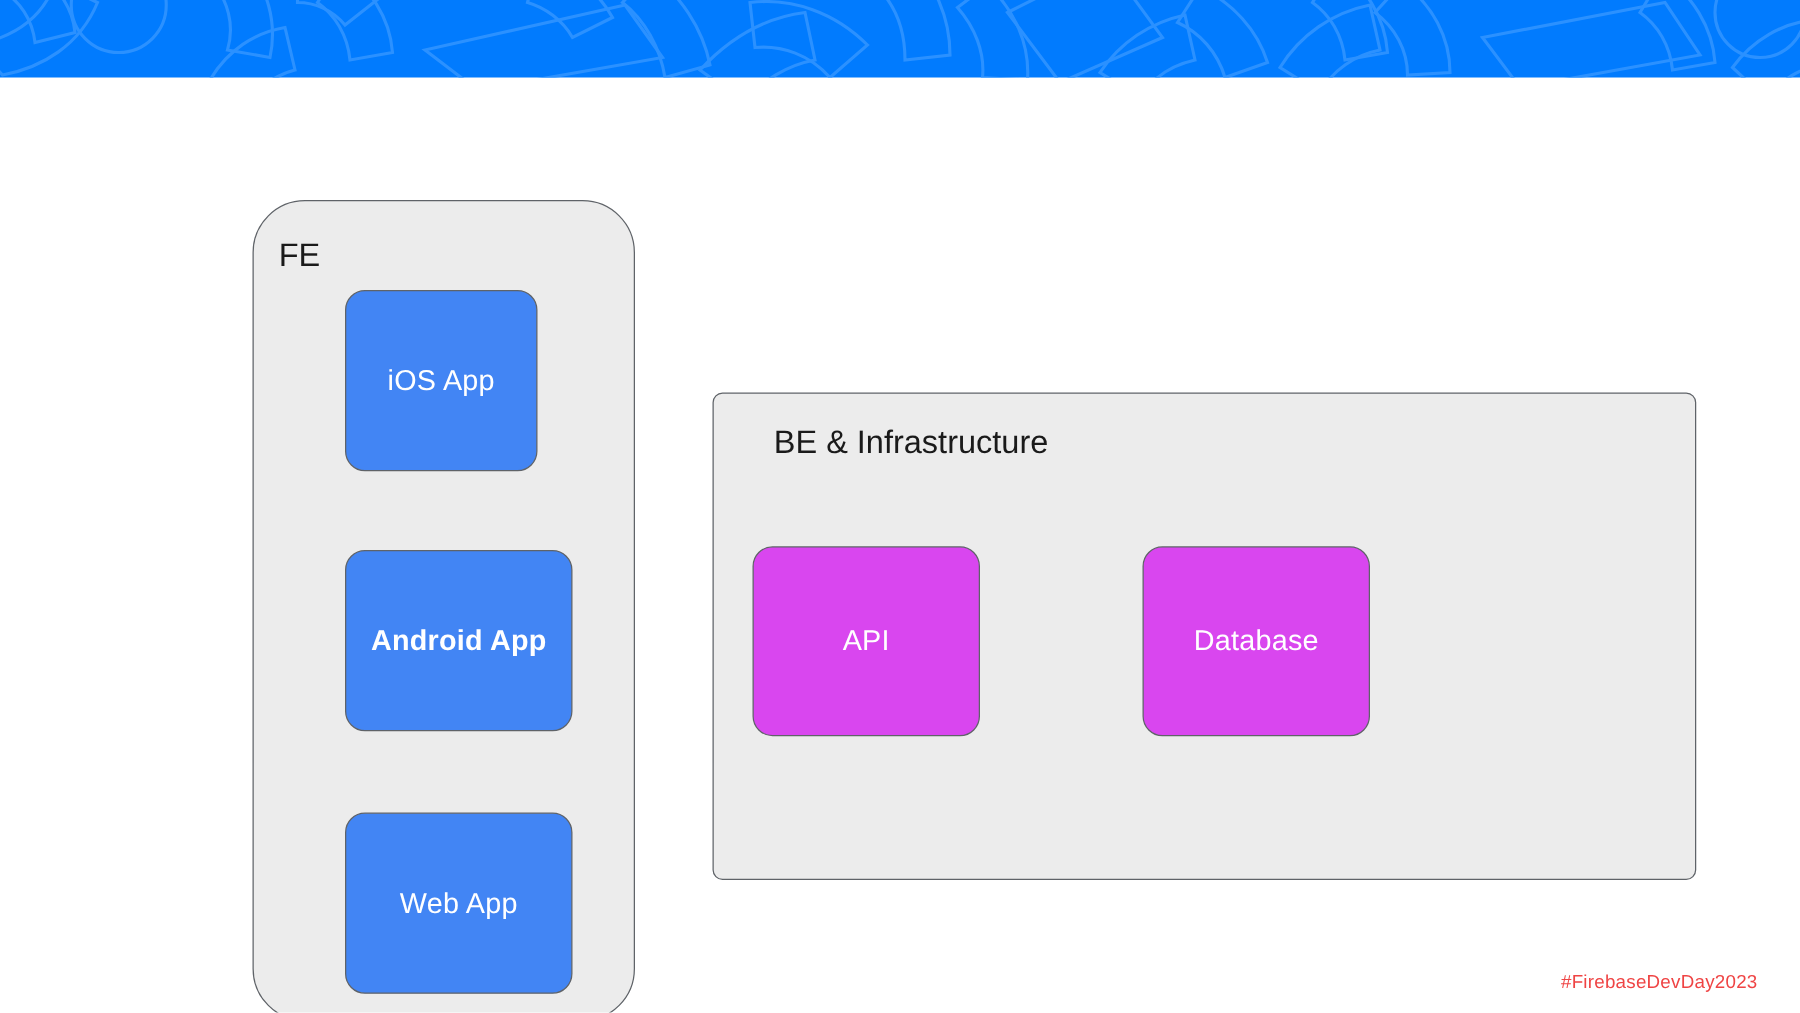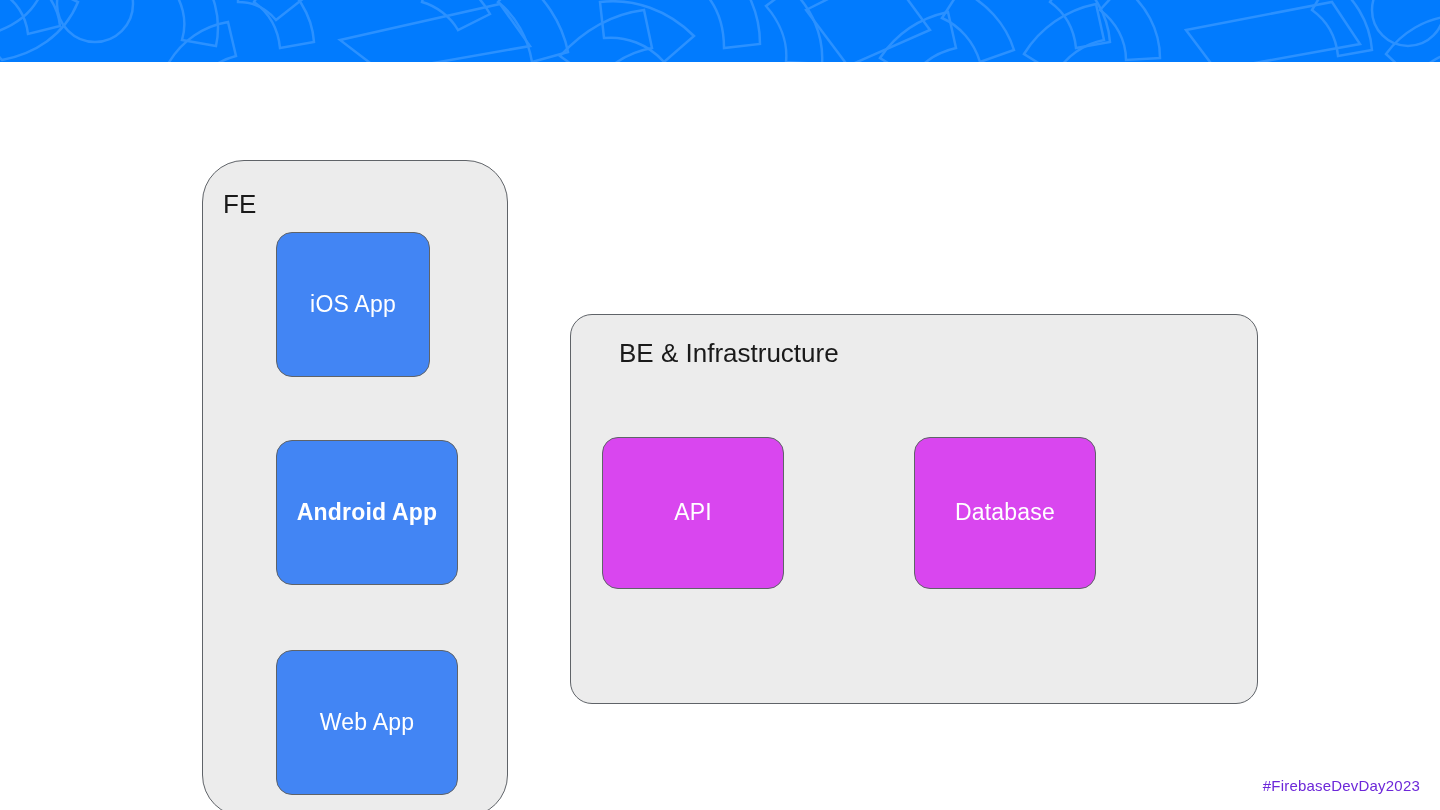--- a/index.html
+++ b/index.html
@@ -65,23 +65,23 @@
     border-radius: 42px;
   }
   #group-fe .group-label {
     left: 20px;
     top: 30px;
   }
 
   #group-be {
     left: 570px;
     top: 252px;
-    width: 688px;
+    width: 787px;
     height: 390px;
-    border-radius: 22px;
+    border-radius: 8px;
   }
   #group-be .group-label {
     left: 48px;
     top: 25px;
   }
 
   
   .node {
     position: absolute;
     box-sizing: border-box;
@@ -101,23 +101,23 @@
 
   #node-ios      { left: 276px; top: 170px; width: 154px; height: 145px; }
   #node-android  { left: 276px; top: 378px; width: 182px; height: 145px; font-weight: bold; }
   #node-web      { left: 276px; top: 588px; width: 182px; height: 145px; justify-content: center; }
   #node-api      { left: 602px; top: 375px; width: 182px; height: 152px; }
   #node-database { left: 914px; top: 375px; width: 182px; height: 152px; }
 
   
   .footer-tag {
     position: absolute;
-    right: 20px;
+    right: 34px;
     bottom: 16px;
-    color: #6d28d9;
+    color: #ef4444;
     font-size: 15px;
     letter-spacing: 0.2px;
     white-space: nowrap;
   }
 </style>
 </head>
 <body>
 
 <div class="banner">
   <svg width="1440" height="62" viewBox="0 0 1440 62" aria-hidden="true">

